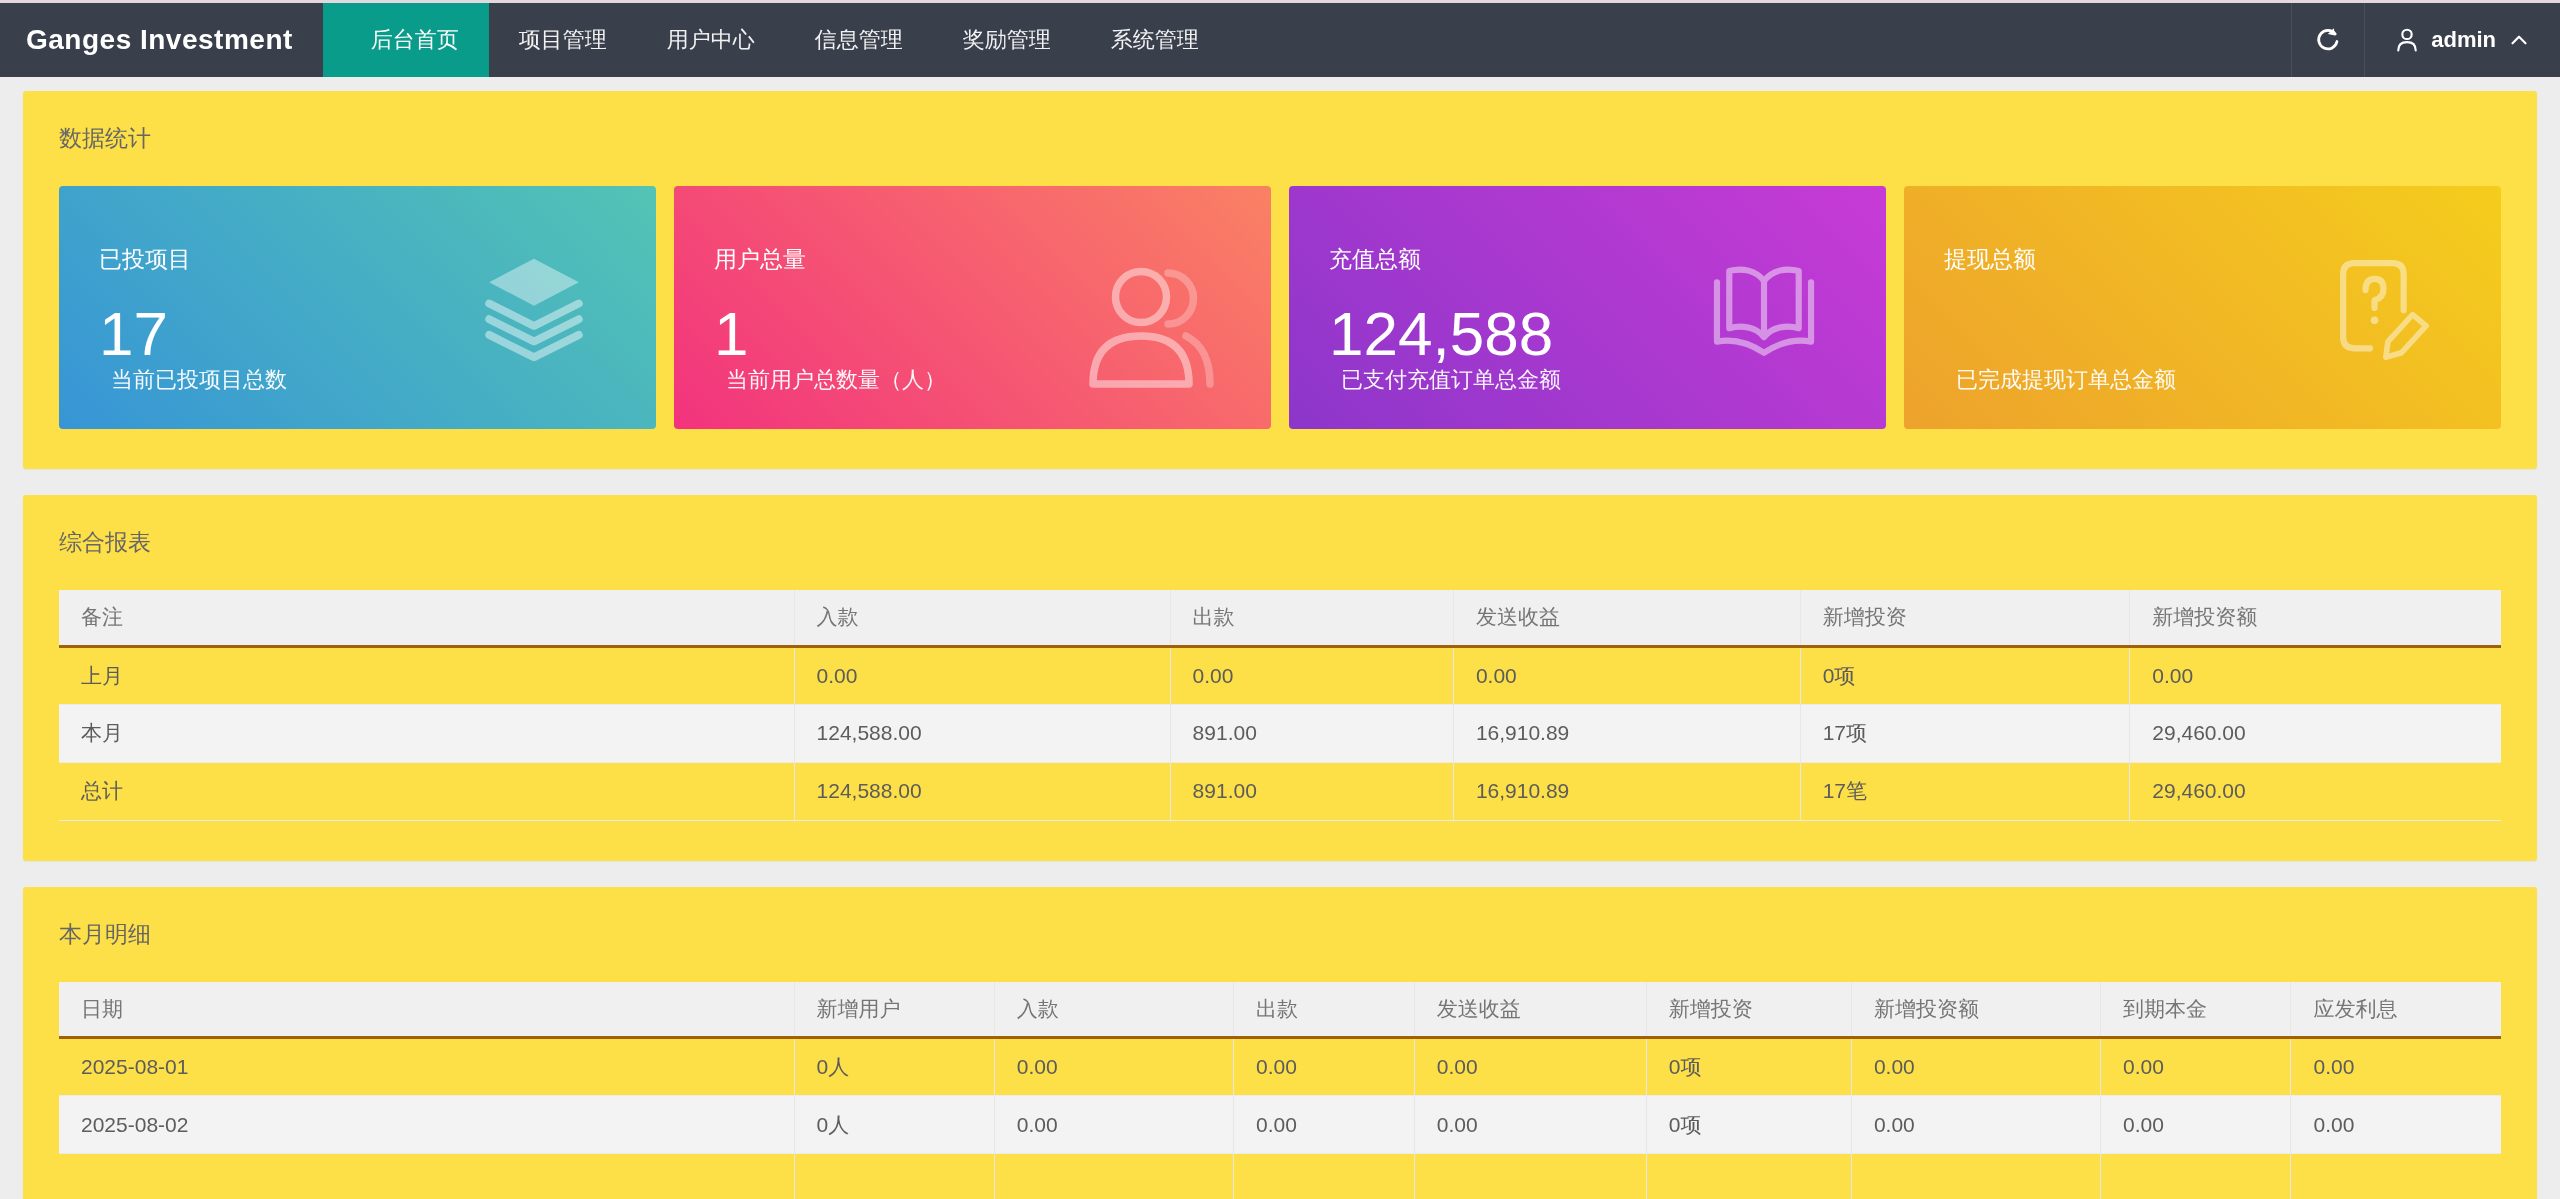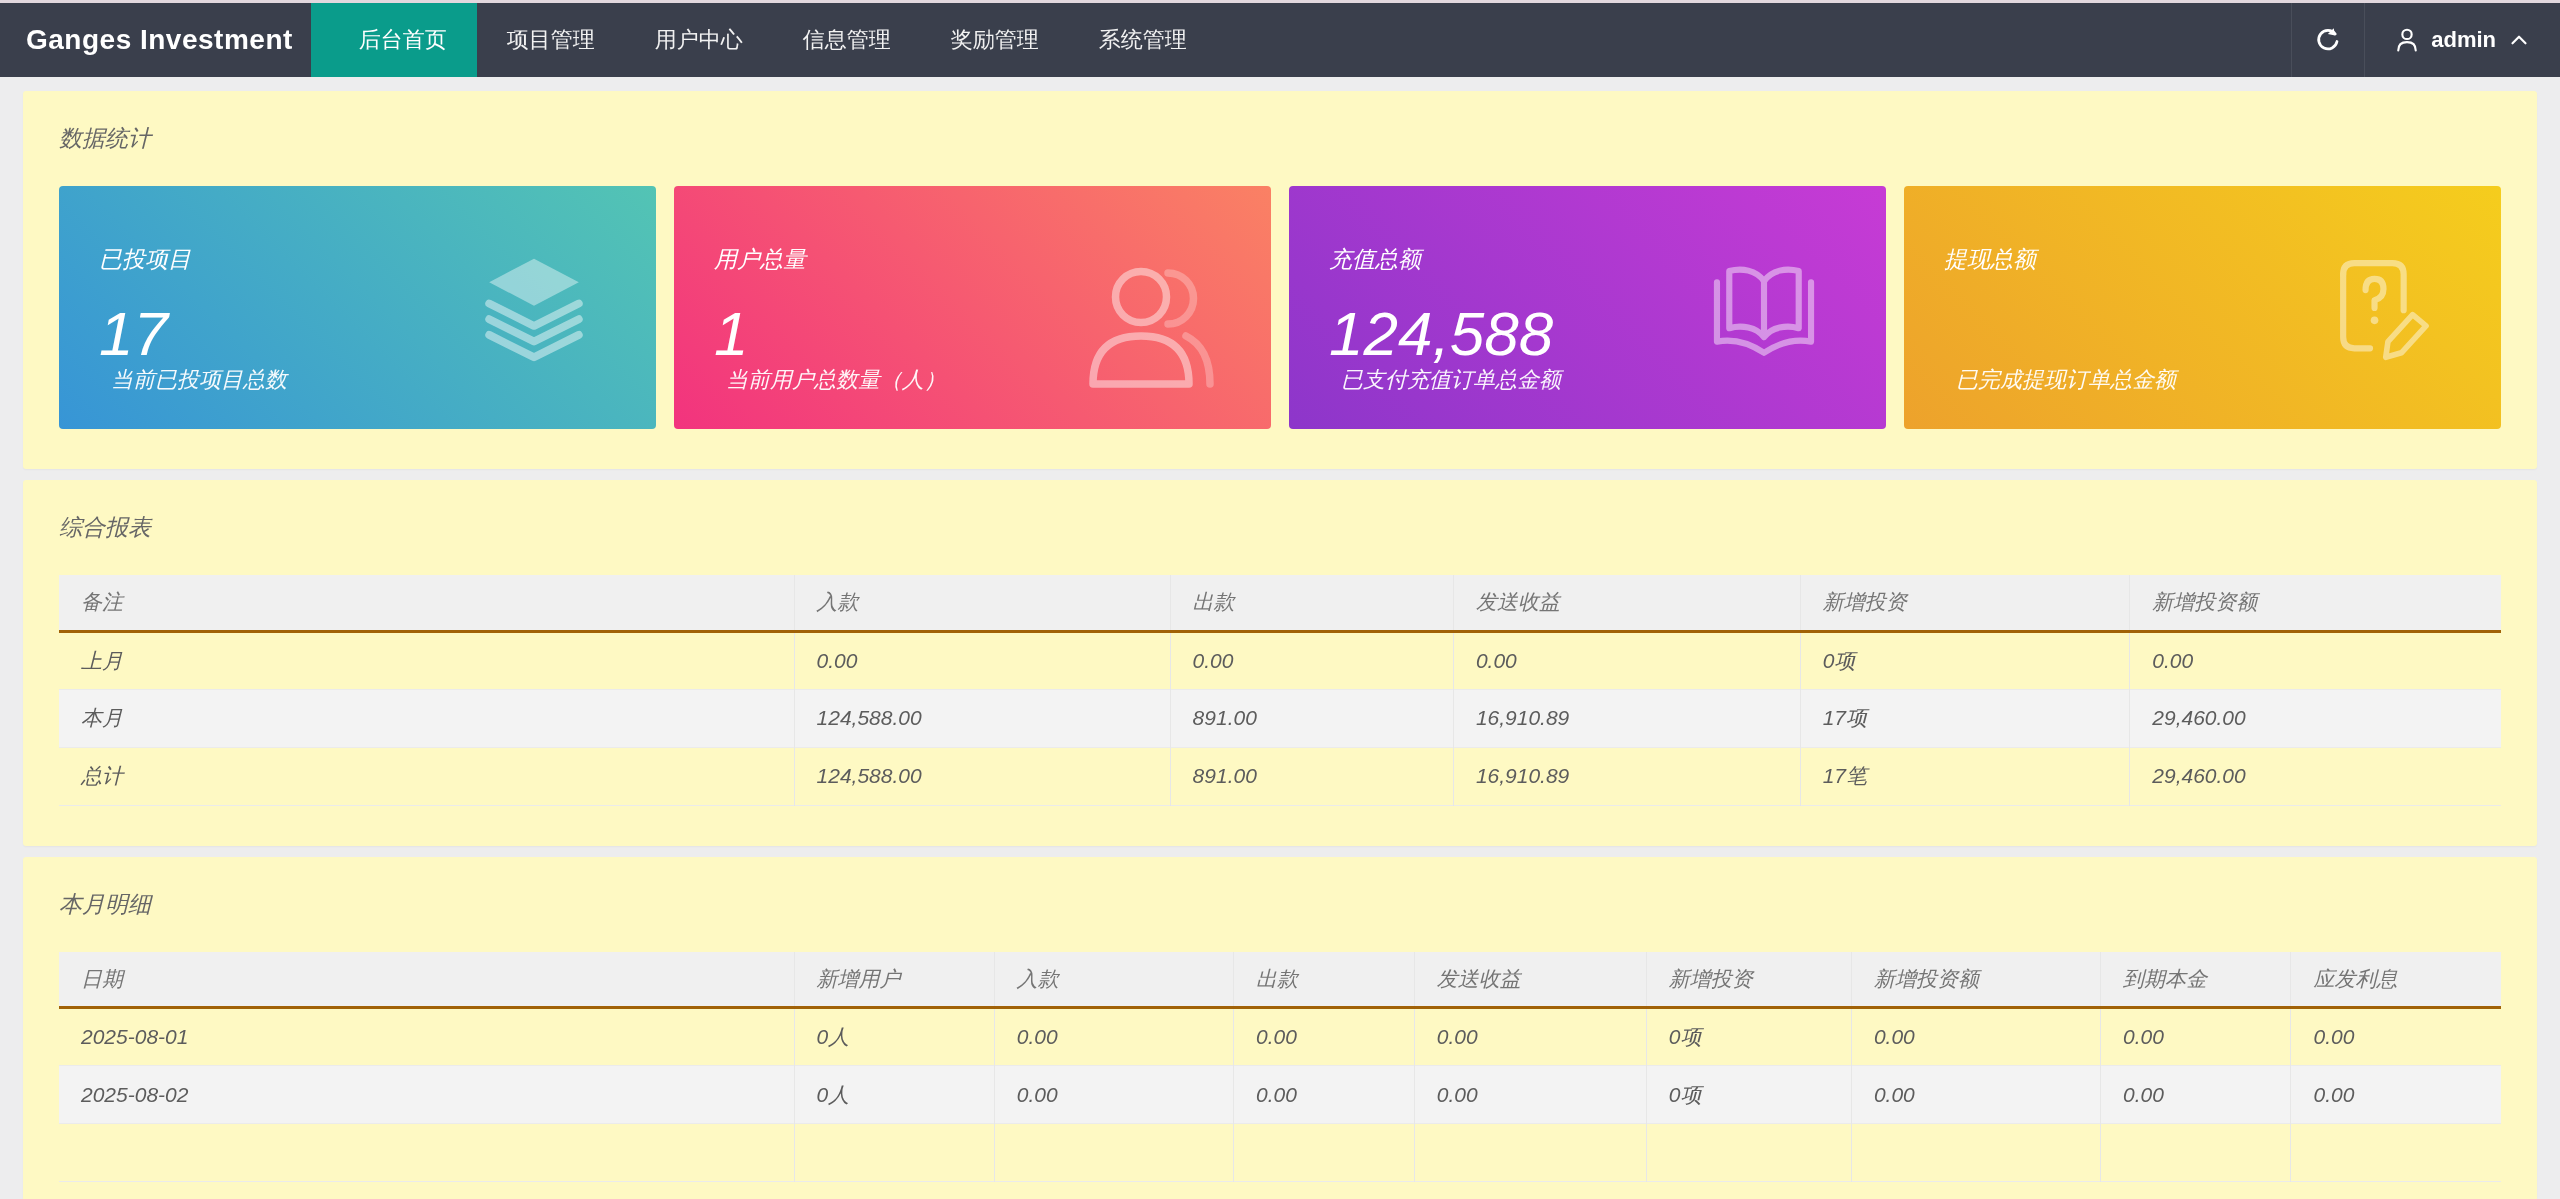--- a/index.html
+++ b/index.html
@@ -2,37 +2,37 @@
 <html><head>
 <meta charset="utf-8">
 <style>
   * { margin:0; padding:0; box-sizing:border-box; }
   html,body { width:2560px; height:1199px; overflow:hidden;
     font-family:"Liberation Sans","DejaVu Sans",sans-serif; background:#ededee; }
 
   
   .top-strip { height:3px; background:#e2d8de; }
   .nav { height:74px; background:#3a3f4c; display:flex; align-items:stretch; color:#fff; }
-  .brand { display:flex; align-items:center; padding:0 18px 0 26px; font-size:28px;
+  .brand { display:flex; align-items:center; padding:0 30px 0 26px; font-size:28px;
     font-weight:600; letter-spacing:.5px; white-space:nowrap; }
   .tabs { display:flex; align-items:stretch; }
   .tab { display:flex; align-items:center; padding:0 30px; font-size:22px; color:#f2f2f2;
     cursor:pointer; }
   .tab.active { background:#0a9c8b; color:#fff;padding-left:48px; }
   .nav-right { margin-left:auto; display:flex; align-items:stretch;padding-left:40px; }
   .nav-iconbtn { width:74px; display:flex; align-items:center; justify-content:center;
     border-left:1px solid rgba(255,255,255,.08); border-right:1px solid rgba(255,255,255,.08);
     cursor:pointer; }
   .user-block { display:flex; align-items:center; gap:10px; padding:0 28px; cursor:pointer; }
   .user-name { font-size:22px; font-weight:700; }
 
   
   .content { padding:14px 23px 0 23px; }
-  .panel { background:#fef9c3; border-radius:3px; box-shadow:0 1px 2px rgba(0,0,0,.04);
-    margin-bottom:11px; padding:32px 36px 40px 36px;font-style:italic; }
+  .panel { background:#fde047; border-radius:3px; box-shadow:0 1px 2px rgba(0,0,0,.04);
+    margin-bottom:26px; padding:32px 36px 40px 36px; }
   .section-title { font-size:23px; color:#666; margin-bottom:32px; }
 
   
   .cards { display:flex; gap:18px; }
   .stat-card { position:relative; flex:1; height:243px; border-radius:4px; color:#fff;
     padding:58px 40px 0 40px; overflow:hidden; }
   .stat-title { font-size:23px; }
   .stat-value { font-size:62px; font-weight:500; margin-top:28px; line-height:1; }
   .stat-desc  { position:absolute; left:52px; bottom:34px; font-size:22px;
     color:rgba(255,255,255,.95); }

